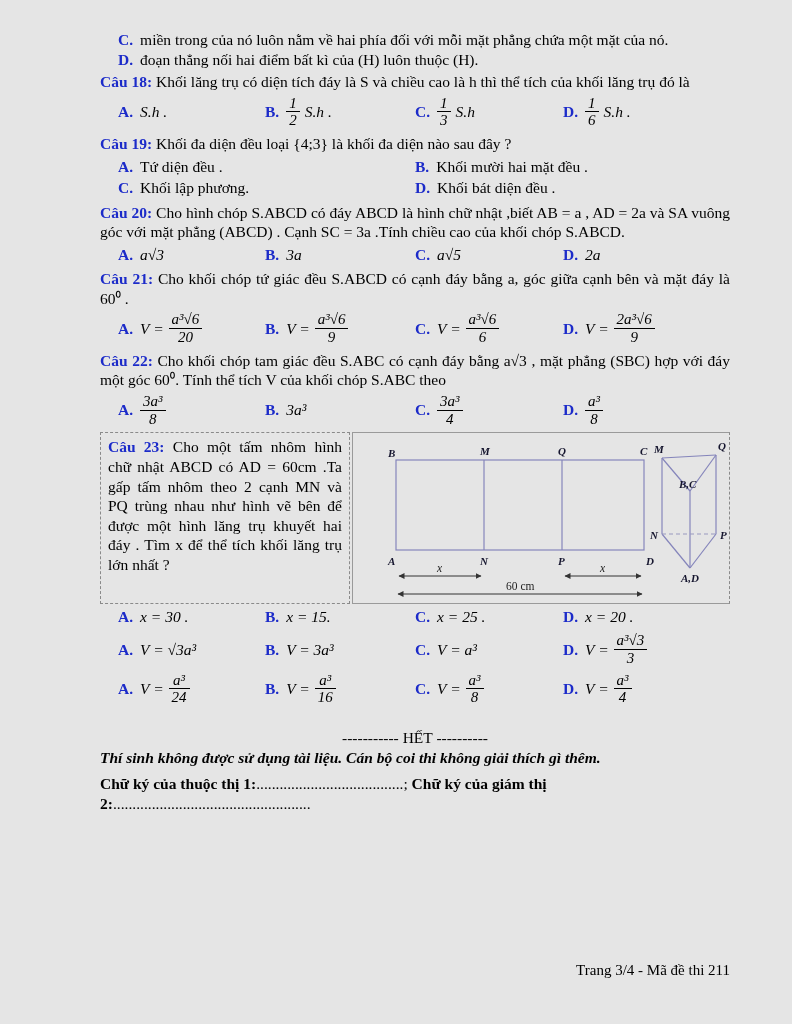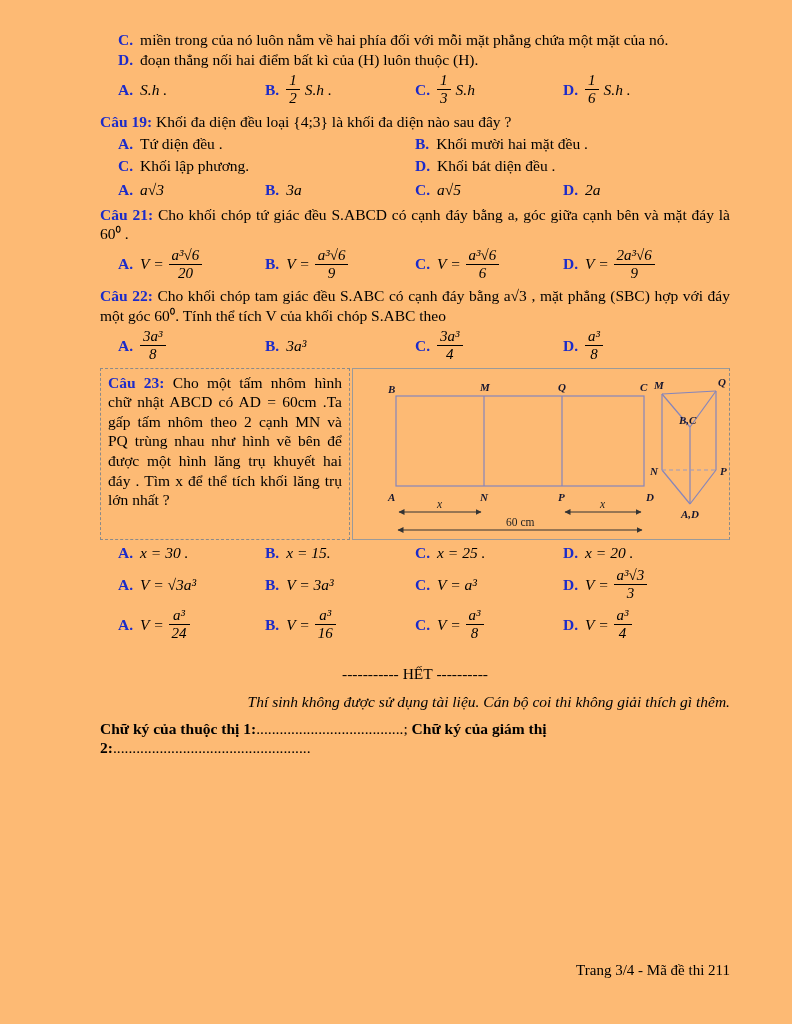--- a/index.html
+++ b/index.html
@@ -1,19 +1,19 @@
 <!DOCTYPE html>
 <html lang="vi"><head>
 <meta charset="utf-8">
 <style>
   html,body{margin:0;padding:0;background:#fff;}
   .page{
     position:relative;
     width:792px;height:1024px;
-    background:#fdba74;
+    background:#e5e5e5;
     font-family:"Liberation Serif", serif;
     font-size:15.5px;
     color:#000;
     line-height:1.26;
     overflow:hidden;
     box-sizing:border-box;
     padding:30px 62px 0 100px;
   }
   .content{width:630px;}
   .intro-line{padding-left:18px;text-align:justify;}
@@ -43,21 +43,21 @@
     width:378px;box-sizing:border-box;height:172px;
     border:1px solid #9a9a9a;border-right:1px dashed #8a8a8a;
     display:flex;align-items:center;justify-content:center;
   }
   svg text{font-family:"Liberation Serif",serif;}
   .fig-label{font-size:11px;font-weight:bold;font-style:italic;fill:#15152e;}
   .dim-label{font-size:11.5px;fill:#222;}
   .dim-label.it{font-style:italic;}
   
   .hetline{text-align:center;font-weight:normal;margin-top:22px;}
-  .note{text-align:right;font-weight:normal;font-style:italic;margin-top:9px;}
+  .note{text-align:left;font-weight:bold;font-style:italic;}
   .sign{margin-top:7px;}
   .sign .lbl{font-weight:bold;}
   .footer{
     position:absolute;right:62px;bottom:44px;
     font-size:15px;
   }
 </style>
 </head>
 <body>
 
@@ -66,20 +66,21 @@
 
     <div class="intro-line">
       <span class="optlabel">C.</span><span>miền trong của nó luôn nằm về hai phía đối với mỗi mặt phẳng chứa một mặt của nó.</span>
     </div>
     <div class="intro-line">
       <span class="optlabel">D.</span><span>đoạn thẳng nối hai điểm bất kì của (H) luôn thuộc (H).</span>
     </div>
 
     <div id="questions">
         <div class="question">
+          <div class="qbody"><span class="qnum">Câu 18:</span> Khối lăng trụ có diện tích đáy là S  và chiều cao là h  thì thể tích của khối lăng trụ đó là</div>
           <div class="opts opts-4">
             <div class="opt">
               <span class="optlabel">A.</span>
               <span class="optv">S.h .</span>
             </div>
             <div class="opt">
               <span class="optlabel">B.</span>
               <span class="frac">
                 <span class="num">1</span>
                 <span class="den">2</span>
@@ -119,20 +120,21 @@
               <span class="optlabel">C.</span>
               <span class="optv">Khối lập phương.</span>
             </div>
             <div class="opt">
               <span class="optlabel">D.</span>
               <span class="optv">Khối bát diện đều .</span>
             </div>
           </div>
         </div>
         <div class="question">
+          <div class="qbody"><span class="qnum">Câu 20:</span> Cho hình chóp S.ABCD có đáy ABCD là hình chữ nhật ,biết AB = a , AD = 2a  và SA vuông góc với mặt phẳng (ABCD) . Cạnh SC = 3a .Tính chiều cao của khối chóp S.ABCD.</div>
           <div class="opts opts-4">
             <div class="opt">
               <span class="optlabel">A.</span>
               <span class="optv">a√3</span>
             </div>
             <div class="opt">
               <span class="optlabel">B.</span>
               <span class="optv">3a</span>
             </div>
             <div class="opt">

